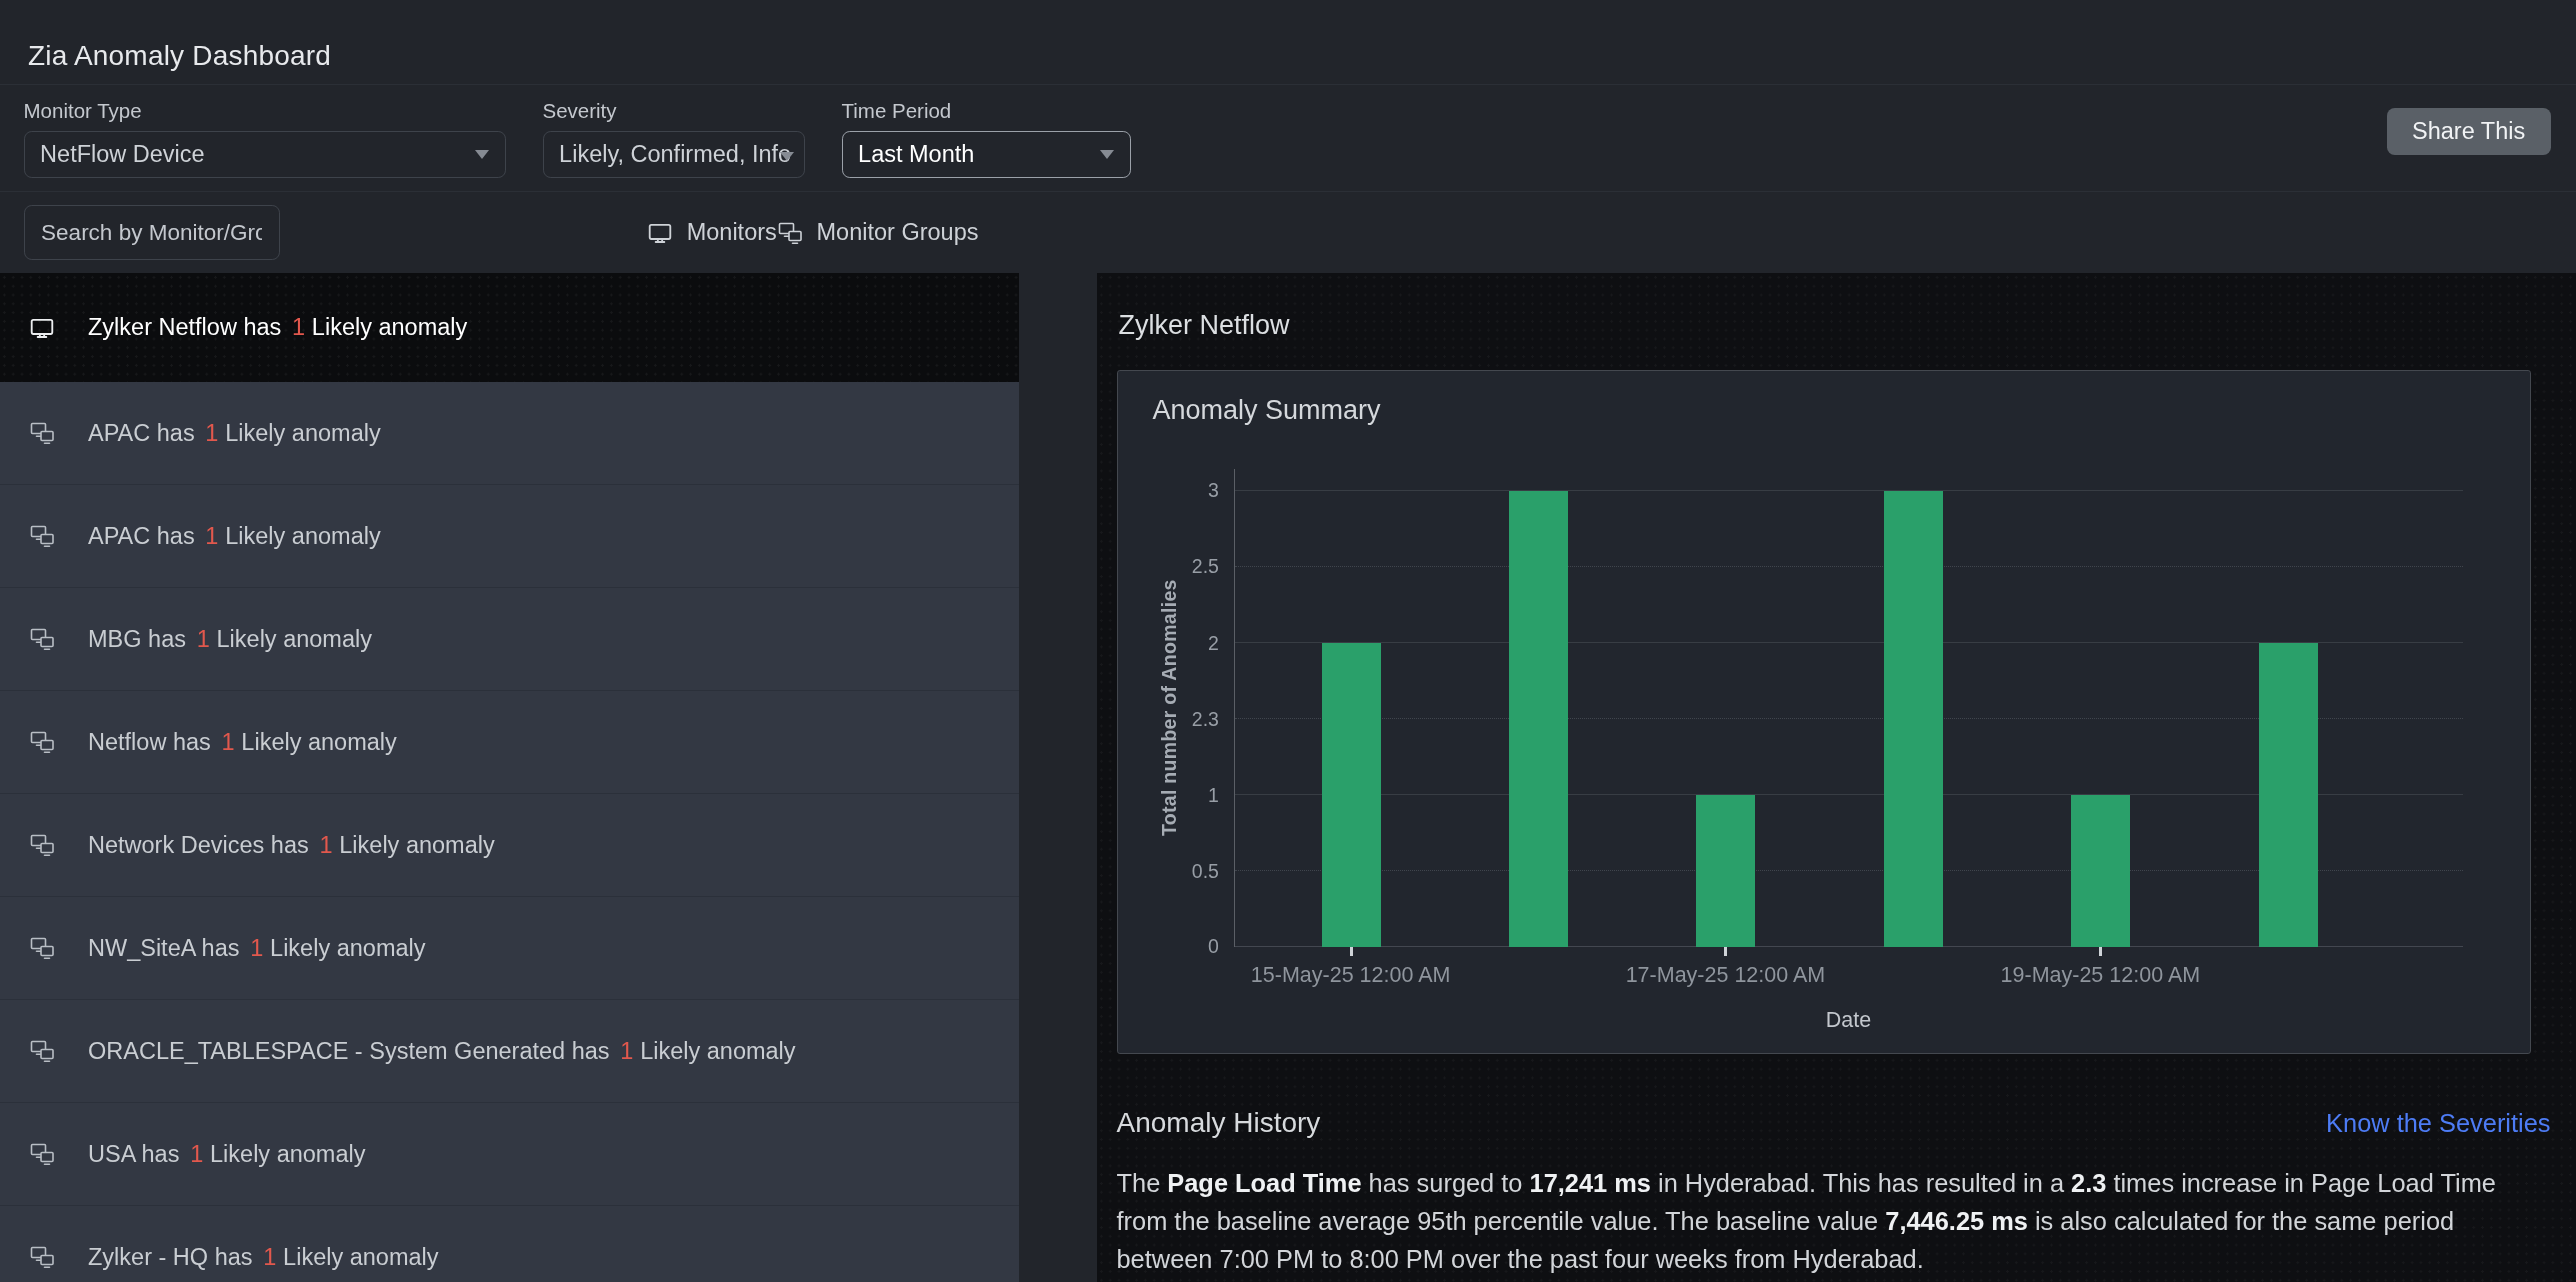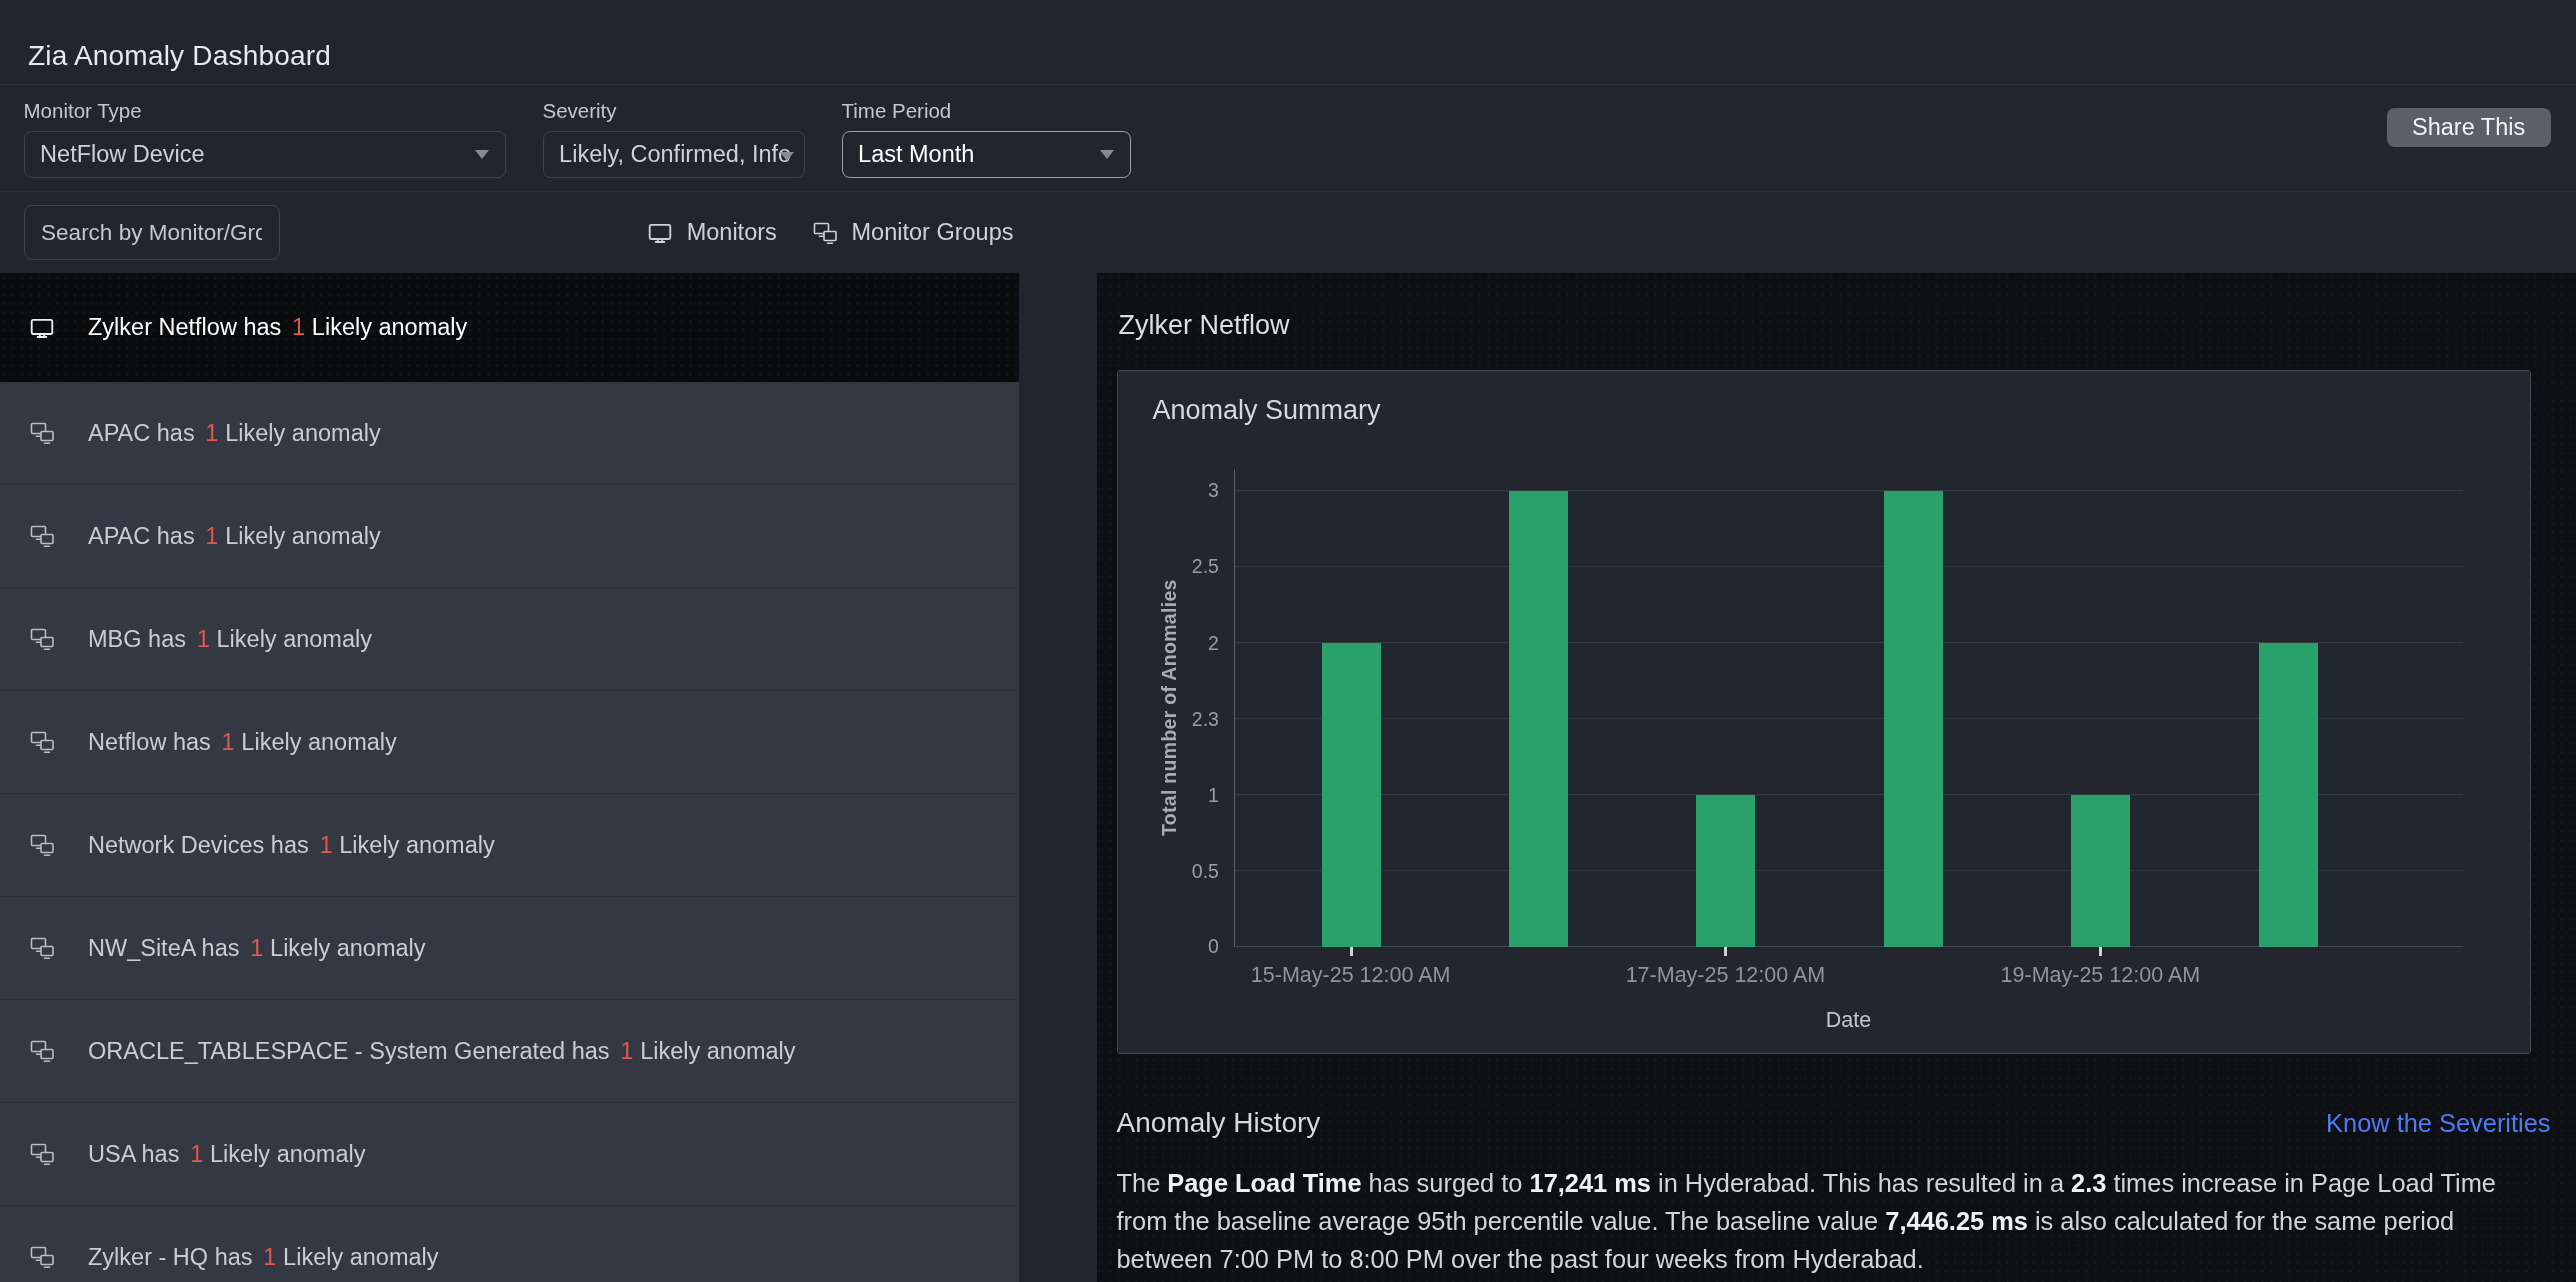--- a/index.html
+++ b/index.html
@@ -24,32 +24,32 @@
   .select { position:relative; height:47px; border:1px solid #3e434b; border-radius:7.8px;
     display:flex; align-items:center; padding:0 15.6px; font-size:23.5px; color:#ced2d7;
     background:transparent; cursor:pointer; white-space:nowrap; }
   .select .caret { width:0; height:0; border-left:7.8px solid transparent;
     border-right:7.8px solid transparent; border-top:9.8px solid #868b93; margin-left:auto; }
   .select.w-mt { width:482px; }
   .select.w-tp { width:289px; }
   .select.w-sv { width:262px; padding-right:25.4px; }
   .select.w-sv .caret { position:absolute; right:9.8px; top:19.5px; }
   .select.focused { border-color:#9ba1a9; color:#ffffff; font-weight:500; }
-  .share-btn { position:absolute; right:25.4px; top:22.5px; height:39px; padding:0 25.4px;
+  .share-btn { position:absolute; right:25.4px; top:22.5px; height:47px; padding:0 25.4px;
     background:#5a6067; border:none; border-radius:7.8px; color:#f1f3f5; font-size:23.5px;
     font-family:inherit; cursor:pointer; }
 
   
   .toolbar { height:81px; flex:0 0 81px; position:relative; display:flex; align-items:center;
     padding-left:23.5px; }
   .search { width:256px; height:55px; background:transparent; border:1px solid #3e434b;
     border-radius:7.8px; padding:0 16.6px; font-size:22.5px; color:#c7cbd1; font-family:inherit;
     outline:none; }
   .search::placeholder { color:#c4c8ce; opacity:1; }
-  .view-toggle { position:absolute; left:647px; display:flex; gap:35px; align-items:center; }
+  .view-toggle { position:absolute; left:647px; display:flex; align-items:center; }
   .toggle-item { display:flex; align-items:center; gap:13.7px; font-size:23.5px; color:#ced2d7;
     cursor:pointer; }
   .toggle-item svg { display:block; }
 
   
   .content { flex:1 1 auto; display:flex; min-height:0; }
 
   .monitor-list { width:1019px; flex:0 0 1019px; background:#333843; overflow:hidden; }
   .row { height:103px; display:flex; align-items:center; padding-left:29px;
     border-bottom:1px solid #2b303a; font-size:23.5px; color:#c9cdd2; cursor:pointer; }

